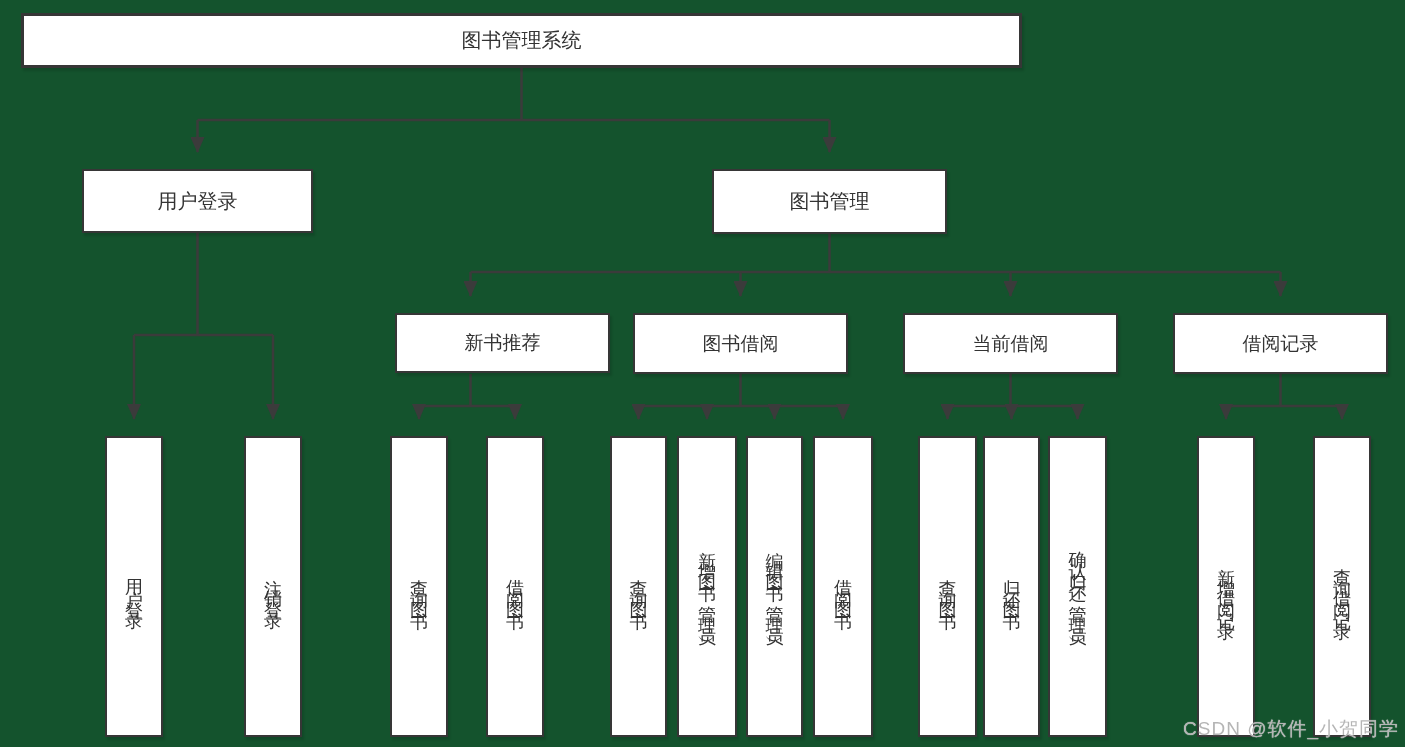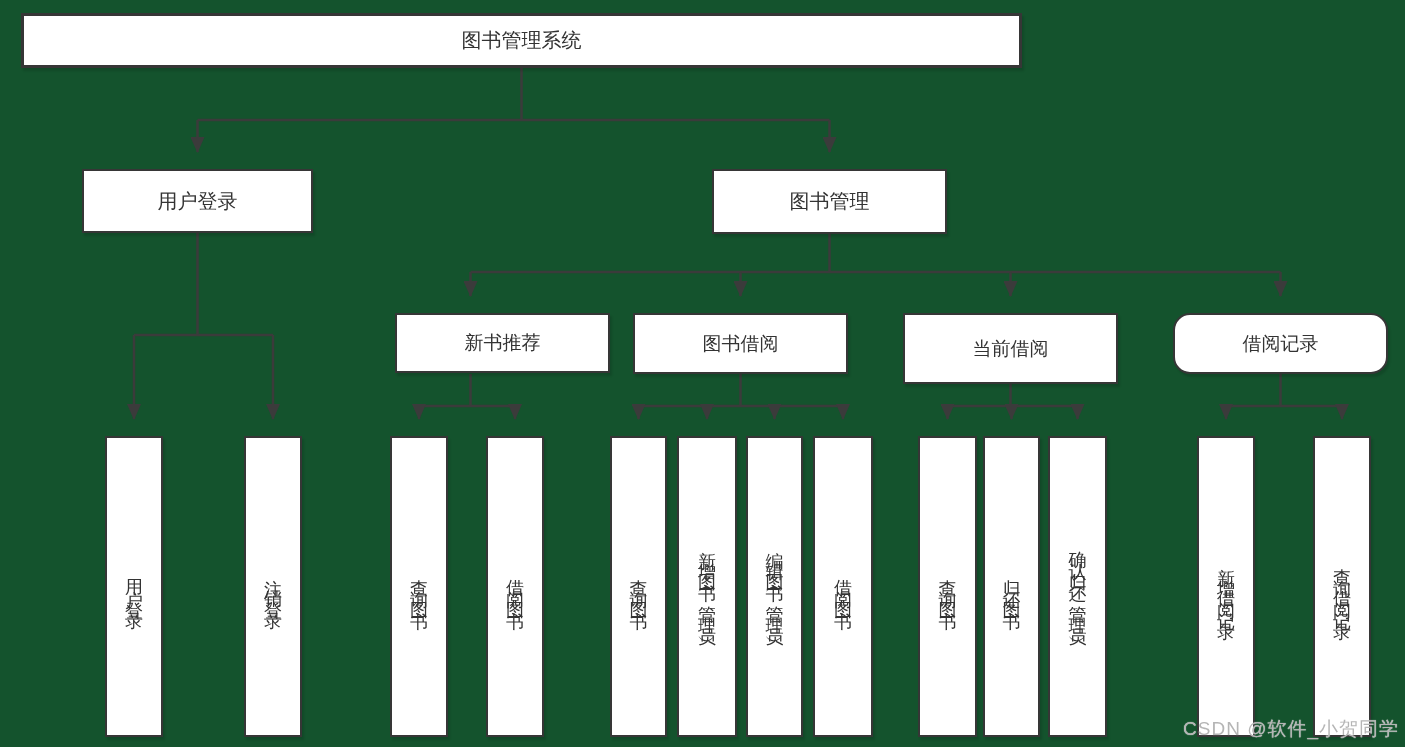--- a/index.html
+++ b/index.html
@@ -115,24 +115,24 @@
   <div class="node lv1" style="left:712px; top:169px; width:235px; height:65px;">
     <span>图书管理</span>
   </div>
 
   <div class="node lv2" style="left:363px; top:313px; width:215px; height:60px;margin-left:32px;">
     <span>新书推荐</span>
   </div>
   <div class="node lv2" style="left:633px; top:313px; width:215px; height:61px;justify-content:center;">
     <span>图书借阅</span>
   </div>
-  <div class="node lv2" style="left:903px; top:313px; width:215px; height:71px;">
+  <div class="node lv2" style="left:903px; top:313px; width:215px; height:61px;">
     <span>当前借阅</span>
   </div>
-  <div class="node lv2" style="left:1173px; top:313px; width:215px; height:61px;border-radius:17px;">
+  <div class="node lv2" style="left:1173px; top:313px; width:215px; height:61px;">
     <span>借阅记录</span>
   </div>
 
   <div class="node leaf" style="left:105px; top:436px; width:58px; height:301px;">
     <span class="vtext">用户登录</span>
   </div>
   <div class="node leaf" style="left:244px; top:436px; width:58px; height:301px;">
     <span class="vtext">注销登录</span>
   </div>
 

